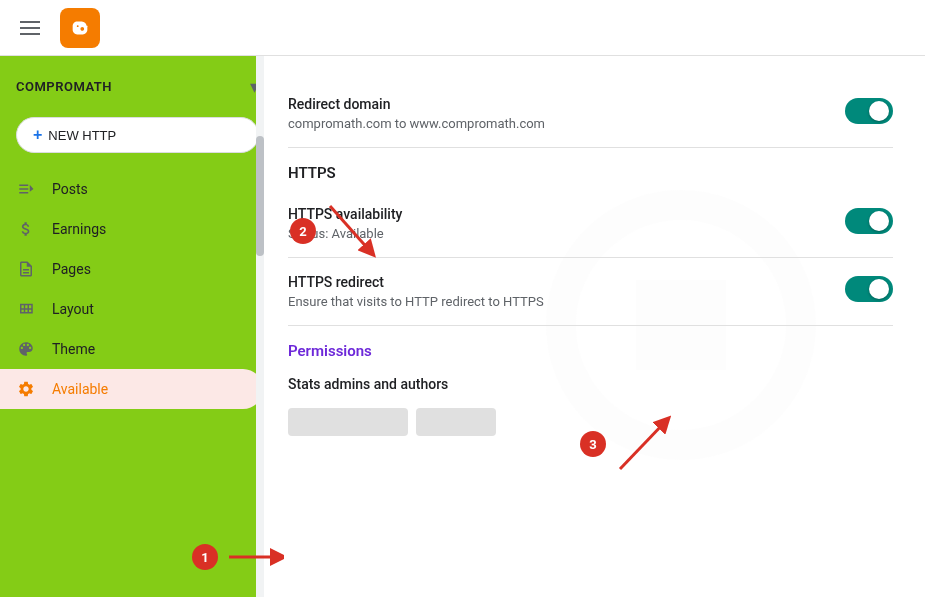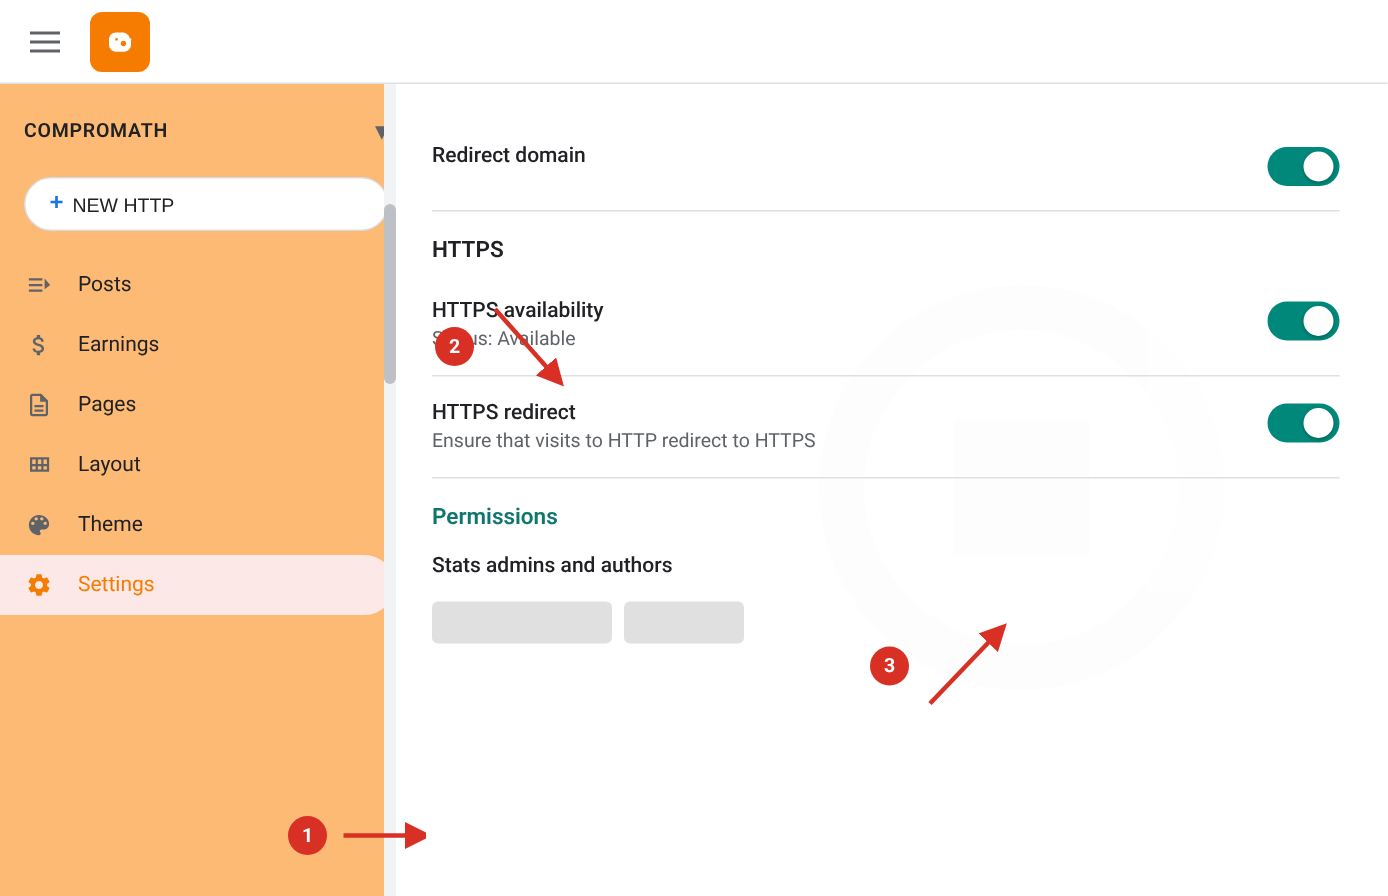--- a/index.html
+++ b/index.html
@@ -25,21 +25,21 @@
       display: flex; align-items: center; justify-content: center;
     }
     .blogger-logo svg { fill: white; }
 
     
     .sidebar {
       position: fixed;
       top: 56px; left: 0;
       width: 276px;
       height: calc(100% - 56px);
-      background: #fdba74;
+      background: #84cc16;
       overflow-y: auto;
       padding: 8px 0;
       border-right: 1px solid #e0e0e0;
     }
     .blog-name-row {
       display: flex;
       align-items: center;
       justify-content: space-between;
       padding: 12px 16px;
       cursor: pointer;
@@ -176,21 +176,21 @@
       font-size: 15px;
       font-weight: 600;
       color: #202124;
       padding: 16px 0 8px;
     }
 
     
     .permissions-heading {
       font-size: 15px;
       font-weight: 600;
-      color: #0f766e;
+      color: #6d28d9;
       padding: 16px 0 8px;
     }
     .permissions-row {
       display: flex;
       align-items: center;
       justify-content: space-between;
       padding: 8px 0;
     }
     .permissions-label {
       font-size: 14px;
@@ -296,40 +296,41 @@
     </span>
     <span class="nav-label">Theme</span>
   </div>
 
   <div class="nav-item active">
     <span class="nav-icon">
       <svg viewBox="0 0 24 24">
           <path d="M19.14 12.94c.04-.3.06-.61.06-.94 0-.32-.02-.64-.07-.94l2.03-1.58c.18-.14.23-.41.12-.61l-1.92-3.32c-.12-.22-.37-.29-.59-.22l-2.39.96c-.5-.38-1.03-.7-1.62-.94l-.36-2.54c-.04-.24-.24-.41-.48-.41h-3.84c-.24 0-.43.17-.47.41l-.36 2.54c-.59.24-1.13.57-1.62.94l-2.39-.96c-.22-.08-.47 0-.59.22L2.74 8.87c-.12.21-.08.47.12.61l2.03 1.58c-.05.3-.09.63-.09.94s.02.64.07.94l-2.03 1.58c-.18.14-.23.41-.12.61l1.92 3.32c.12.22.37.29.59.22l2.39-.96c.5.38 1.03.7 1.62.94l.36 2.54c.05.24.24.41.48.41h3.84c.24 0 .44-.17.47-.41l.36-2.54c.59-.24 1.13-.56 1.62-.94l2.39.96c.22.08.47 0 .59-.22l1.92-3.32c.12-.22.07-.47-.12-.61l-2.01-1.58zM12 15.6c-1.98 0-3.6-1.62-3.6-3.6s1.62-3.6 3.6-3.6 3.6 1.62 3.6 3.6-1.62 3.6-3.6 3.6z"></path>
         </svg>
     </span>
-    <span class="nav-label">Settings</span>
+    <span class="nav-label">Available</span>
   </div>
 </div>
 
 <div class="scroll-divider">
   <div class="scroll-thumb"></div>
 </div>
 
 <div class="main-content">
 
   <div class="watermark">
     <svg width="300" height="300" viewBox="0 0 100 100">
       <path d="M50 5 C25 5 5 25 5 50 C5 75 25 95 50 95 C75 95 95 75 95 50 C95 25 75 5 50 5 Z M50 15 C69 15 85 31 85 50 C85 69 69 85 50 85 C31 85 15 69 15 50 C15 31 31 15 50 15 Z M35 35 L65 35 L65 65 L35 65 Z" fill="#e0e0e0"></path>
     </svg>
   </div>
 
   <div class="section-item">
     <div class="section-row">
       <div class="section-text">
         <div class="section-title">Redirect domain</div>
+        <div class="section-subtitle">compromath.com to www.compromath.com</div>
       </div>
       <div class="toggle teal"></div>
     </div>
   </div>
 
   <div class="section-heading">HTTPS</div>
 
   <div class="section-item">
     <div class="section-row">
       <div class="section-text">

